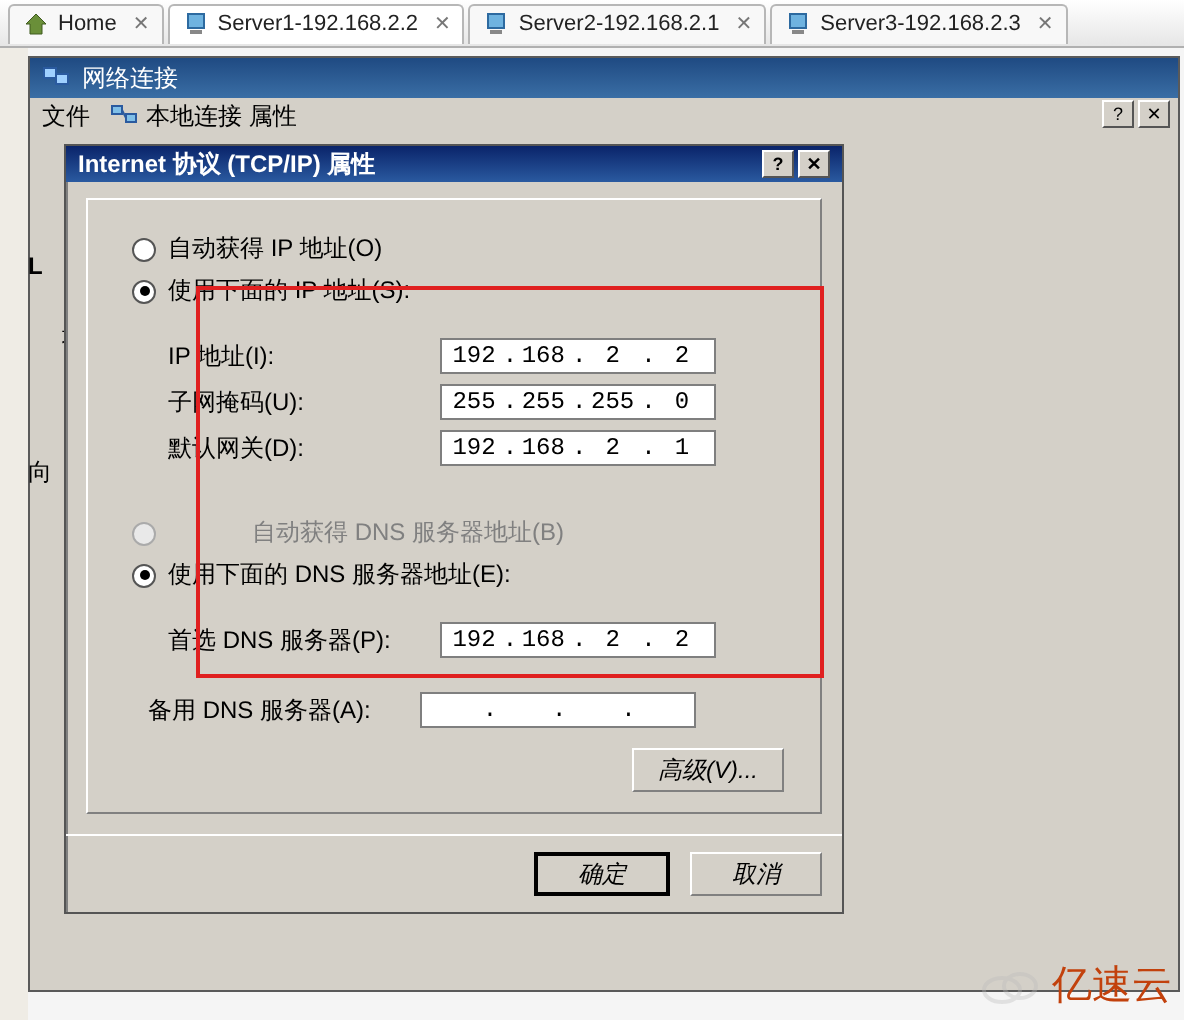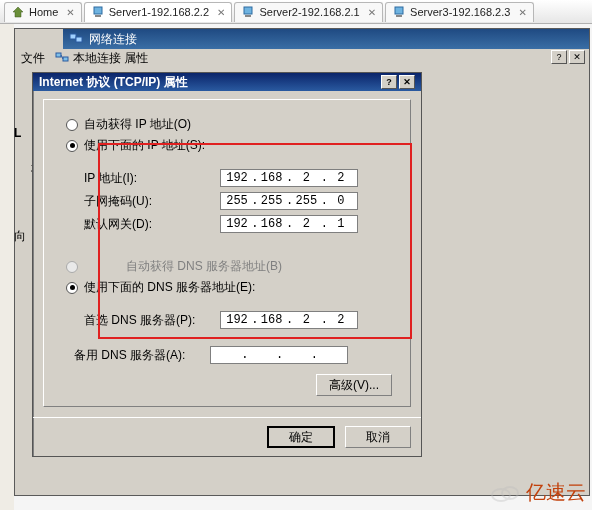--- a/index.html
+++ b/index.html
@@ -54,21 +54,20 @@
   }
   .titlebar {
     height: 20px;
     background: linear-gradient(#1f4a82, #3a6ea5);
     color: #fff;
     display:flex;
     align-items:center;
     padding: 0 6px;
     font-size: 12px;
     gap: 6px;
-    margin-left: 48px;
   }
   .winbtn {
     width: 16px; height: 14px;
     background: #d4d0c8;
     border: 1px solid #fff;
     border-right-color:#555;border-bottom-color:#555;
     font-size: 9px;
     display:flex;align-items:center;justify-content:center;
     color:#000;
   }
@@ -146,21 +145,21 @@
     padding:0 2px;font-family:"Courier New",monospace;font-size:12px;
   }
   .ip-input span{width:28px;text-align:center;}
   .ip-input .dot{width:6px;text-align:center;}
   .redbox{position:absolute;border:2px solid #e02020;pointer-events:none;}
   .redbox.r1{left:42px;top:6px;width:314px;height:196px;}
   .bottom-row{display:flex;justify-content:flex-end;margin-top:10px;padding-right:6px;}
   .btn{
     height:22px;border:1px solid #808080;background:#d4d0c8;
     border-top-color:#fff;border-left-color:#fff;
-    padding:0 12px;font-size:12px;display:inline-flex;align-items:center;
+    padding:0 12px;font-size:12px;display:inline-flex;align-items:center;font-style:italic;
   }
   .dlg-footer{display:flex;justify-content:flex-end;gap:10px;padding:8px 10px;border-top:1px solid #fff;}
   .addr-area{position:absolute;left:16px;top:93px;color:#000;font-size:12px;}
   .side-stub{position:absolute;left:14px;top:122px;font-size:12px;color:#000;}
   .iobox{position:relative;}
   .watermark{
     position:absolute;right:6px;bottom:4px;color:#c2410c;font-size:20px;
     display:flex;align-items:center;gap:6px;font-family:"Microsoft YaHei",sans-serif;
   }
   .watermark svg{opacity:.35;}

